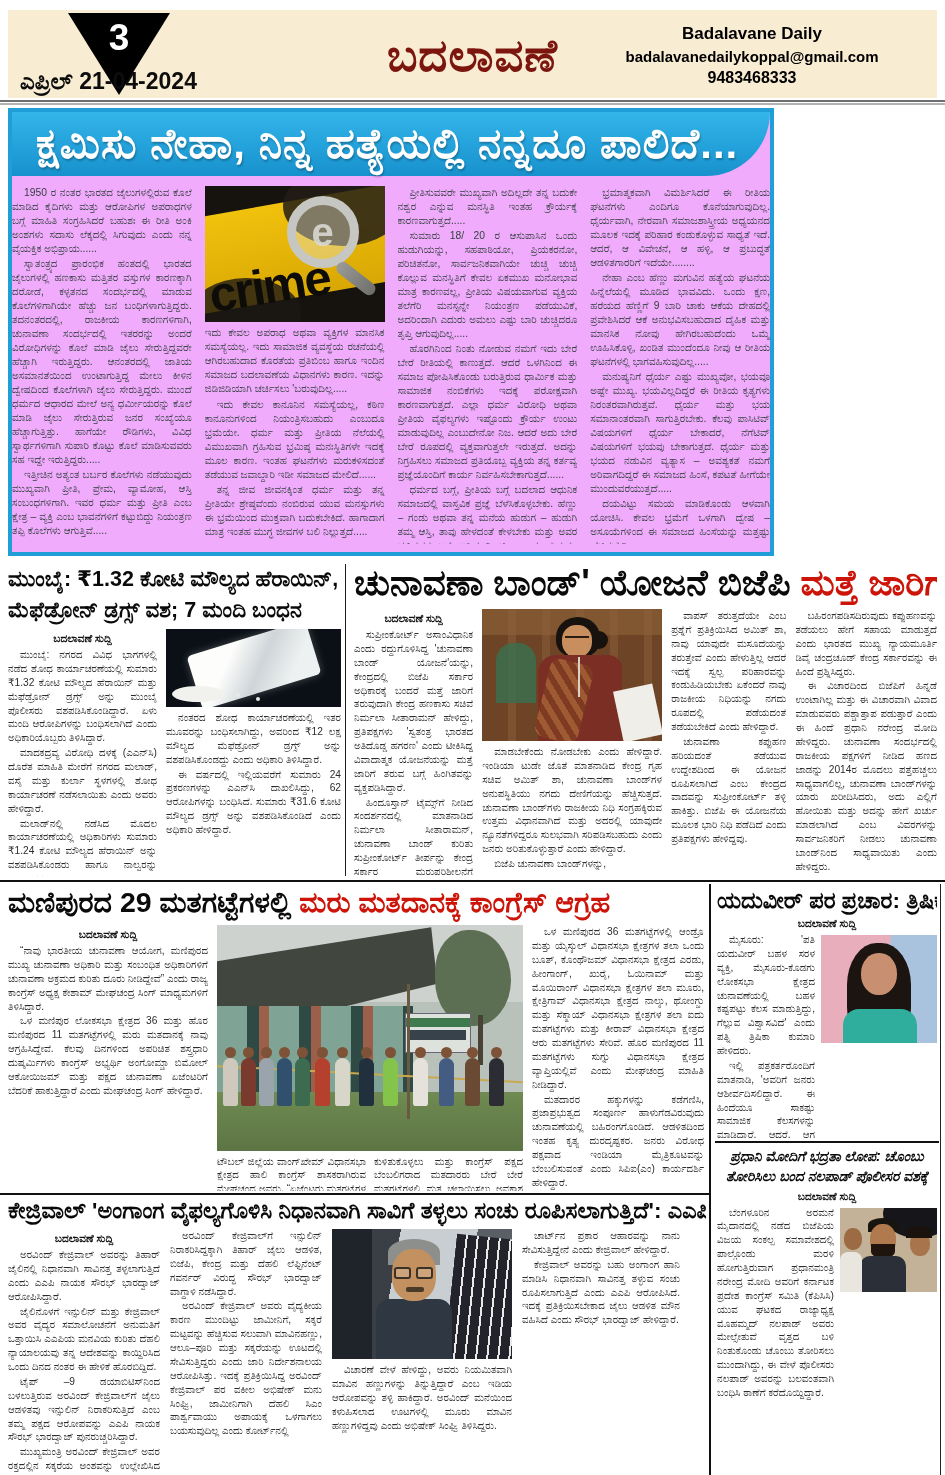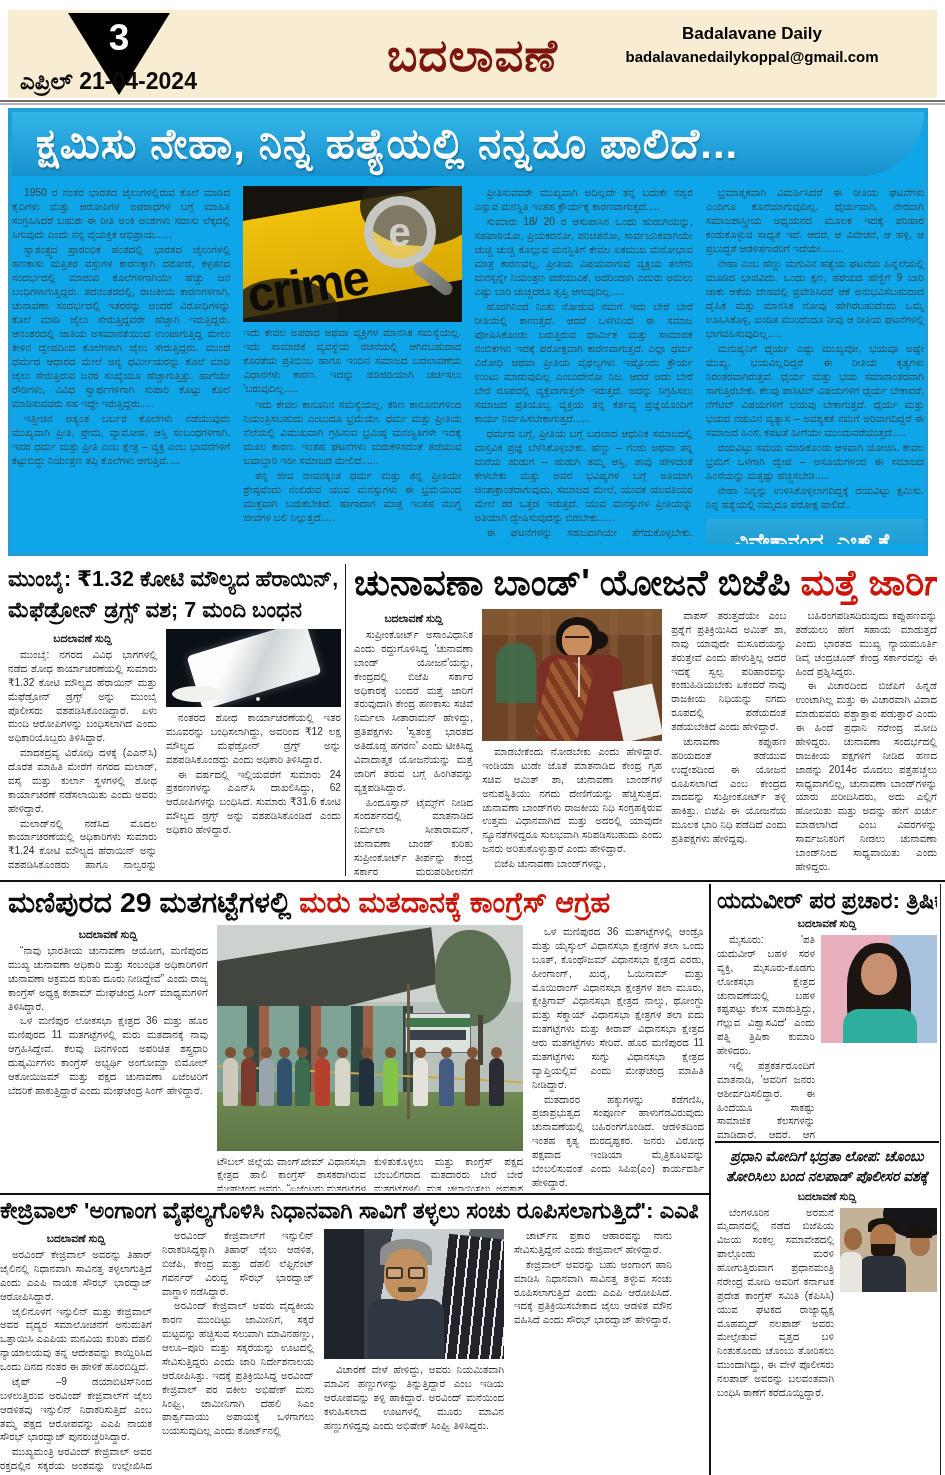--- a/index.html
+++ b/index.html
@@ -15,22 +15,22 @@
   .tri { position:absolute; inset:0; background:#000; -webkit-clip-path:polygon(0 0,100% 0,50% 100%); clip-path:polygon(0 0,100% 0,50% 100%); }
   .tri-num { position:absolute; top:4px; left:0; width:100%; text-align:center; color:#fff; font-size:37px; font-weight:bold; }
   .header-date { position:absolute; left:12px; bottom:3px; font-size:23px; font-weight:bold; color:#0d0d0d; }
   .masthead { position:absolute; left:0; right:0; top:20px; text-align:center; font-size:45px; font-weight:bold; color:#7b150d; letter-spacing:1px; }
   .contact { position:absolute; right:20px; top:12px; width:330px; text-align:center; font-weight:bold; color:#000; line-height:1.4; }
   .contact .l1 { font-size:17px; } .contact .l2 { font-size:15px; } .contact .l3 { font-size:16px; }
   .header-rule { position:absolute; left:0; top:100px; width:945px; height:6px;
     background:linear-gradient(180deg,#6f6f6f 0 2px,#fff 2px 3px,#b3b3b3 3px 5px,#fff 5px 6px); }
 
   
-  .main-article { position:absolute; left:8px; top:108px; width:920px; height:448px;
-    background:#0ea5e9; border:4px solid #1f9ed8; overflow:hidden; }
+  .main-article { position:absolute; left:8px; top:108px; width:766px; height:448px;
+    background:#f0abfc; border:4px solid #1f9ed8; overflow:hidden; }
   .main-banner { position:relative; height:64px; background:linear-gradient(180deg,#33b5ea,#1791cd);
     border-radius:0 0 95px 0; display:flex; align-items:center; padding-left:24px; }
   .main-banner h1 { color:#fff; font-size:42px; font-weight:bold; letter-spacing:1px; white-space:nowrap;
     text-shadow:1px 2px 2px rgba(0,0,0,.25); }
   .main-body { position:absolute; top:66px; left:0; right:0; bottom:0; display:flex; gap:13px; padding:8px 0; }
   .main-col { flex:1; min-width:0; font-size:10.3px; line-height:1.36; color:#32403e; text-align:justify; overflow:hidden; }
   .main-col p, .ncol p, .cap p { margin:0 0 1px; text-indent:12px; }
   
   .crime-img { position:relative; width:100%; height:136px; background:#16130f; overflow:hidden; margin-bottom:4px; }
   .crime-band { position:absolute; left:-30px; top:14px; width:140%; height:96px; background:linear-gradient(180deg,#f0c20d,#d9a704); transform:rotate(-10deg); }
@@ -124,21 +124,21 @@
   .nalapad h2 { font-size:14px; font-weight:bold; text-align:center; line-height:1.45; color:#0a0a0a;font-style:italic; }
   .nalapad-img { float:right; width:97px; height:84px; margin:2px 0 4px 6px; position:relative; overflow:hidden; background:#c3b298; }
   .umb { position:absolute; right:-16px; top:-18px; width:70px; height:48px; background:#15151a; border-radius:50%; }
   .crowd-head { position:absolute; border-radius:46%; }
   .nal-face { position:absolute; left:30px; top:16px; width:26px; height:32px; background:#b07a4e; border-radius:46%; }
   .nal-hair { position:absolute; left:28px; top:10px; width:30px; height:14px; background:#181410; border-radius:50% 50% 0 0; }
   .nal-beard { position:absolute; left:31px; top:36px; width:24px; height:14px; background:#20150e; border-radius:0 0 45% 45%; }
   .nal-body { position:absolute; left:20px; top:48px; width:46px; height:36px; background:#2b2f38; border-radius:10px 10px 0 0; }
 
   
-  .kejriwal { position:absolute; left:0; top:1198px; width:698px; height:277px; overflow:hidden; }
+  .kejriwal { position:absolute; left:8px; top:1198px; width:698px; height:277px; overflow:hidden; }
   .kejriwal h2 { font-size:22.5px; font-weight:bold; white-space:nowrap; color:#0a0a0a; }
   .kejriwal-content { display:flex; gap:10px; margin-top:5px; }
   .kcol1 { width:152px; } .kcol2 { width:152px; } .kcol3 { width:180px; } .kcol4 { width:158px; }
   .kejri-img { position:relative; width:180px; height:130px; overflow:hidden; margin-bottom:4px;
     background:linear-gradient(100deg,#3a3f46 0 34%,#c9ced3 34% 72%,#5a5f66 72%); }
   .k-suit { position:absolute; right:-8px; top:8px; width:70px; height:130px; transform:rotate(6deg);
     background:repeating-linear-gradient(90deg,#23242b 0 9px,#e8e8e8 9px 11px); }
   .k-hairgrey { position:absolute; left:56px; top:10px; width:52px; height:26px; background:#8d8f8d; border-radius:50% 50% 0 0; }
   .k-face { position:absolute; left:60px; top:20px; width:44px; height:52px; background:#c3915f; border-radius:44%; }
   .k-glass1,.k-glass2 { position:absolute; top:38px; width:17px; height:12px; border:2px solid #3a3226; border-radius:3px; background:rgba(255,255,255,.18); }
@@ -155,20 +155,21 @@
   <div class="header">
     <div class="tri-wrap">
       <div class="tri"></div>
       <div class="tri-num">3</div>
     </div>
     <div class="header-date">ಎಪ್ರಿಲ್ 21-04-2024</div>
     <div class="masthead">ಬದಲಾವಣೆ</div>
     <div class="contact">
       <div class="l1">Badalavane Daily</div>
       <div class="l2">badalavanedailykoppal@gmail.com</div>
+      <div class="l3">9483468333</div>
     </div>
   </div>
   <div class="header-rule"></div>
 
   <div class="main-article">
     <div class="main-banner">
       <h1>ಕ್ಷಮಿಸು ನೇಹಾ, ನಿನ್ನ ಹತ್ಯೆಯಲ್ಲಿ ನನ್ನದೂ ಪಾಲಿದೆ...</h1>
     </div>
     <div class="main-body">
       <div class="main-col">

